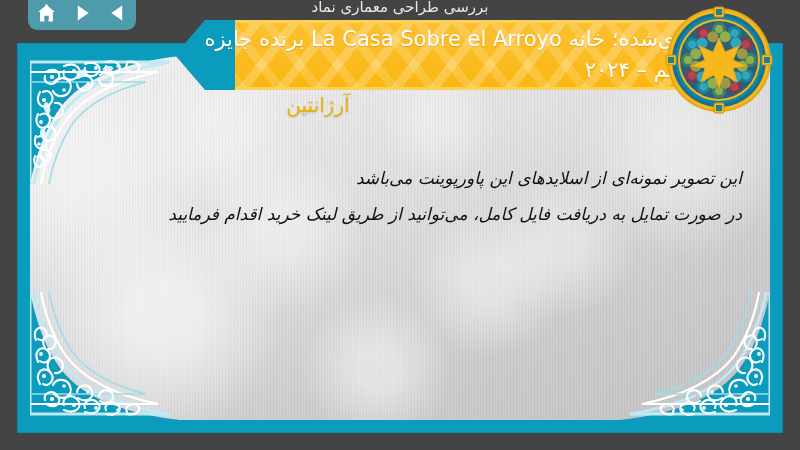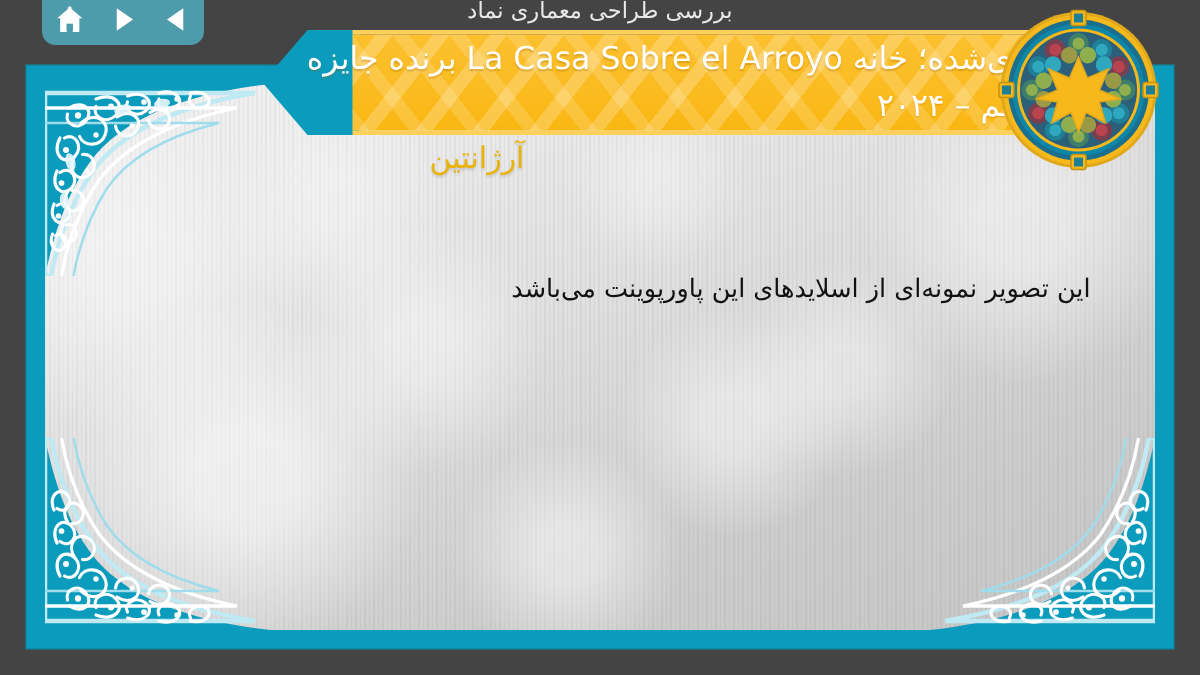--- a/index.html
+++ b/index.html
@@ -98,21 +98,21 @@
   }
   #medallion svg{display:block;}
 
   
   #body-copy{
     position:absolute;right:28px;top:104px;width:700px;
     text-align:right;color:#111111;
     font-size:17px;line-height:36px;
     z-index:5;
   }
-  #body-copy p{margin:15px;white-space:nowrap;}
+  #body-copy p{margin:0;white-space:nowrap;font-style:italic;}
 </style>
 </head>
 <body>
 
 <div id="viewer">
 
   <div id="header-line">بررسی طراحی معماری نماد</div>
 
   <div id="navbar">
     <div class="navbtn" title="قبلی">
@@ -244,20 +244,21 @@
             <circle cx="14" cy="44" r="2"></circle>
               <circle cx="11" cy="66" r="1.9"></circle>
             <circle cx="34" cy="34" r="1.8"></circle>
               <circle cx="58" cy="28" r="1.7"></circle>
           </g>
         </svg>
       </div>
 
       <div id="body-copy">
         <p>این تصویر نمونه‌ای از اسلایدهای این پاورپوینت می‌باشد</p>
+        <p>در صورت تمایل به دریافت فایل کامل، می‌توانید از طریق لینک خرید اقدام فرمایید</p>
       </div>
 
     </div>
   </div>
 
   <div id="title-band">
     <svg id="band-arrow" viewBox="0 0 66 70">
       <polygon points="66,0 66,70 30,70 0,35 30,0" fill="#0b9bbc"></polygon>
     </svg>
     <div id="band-body"></div>

